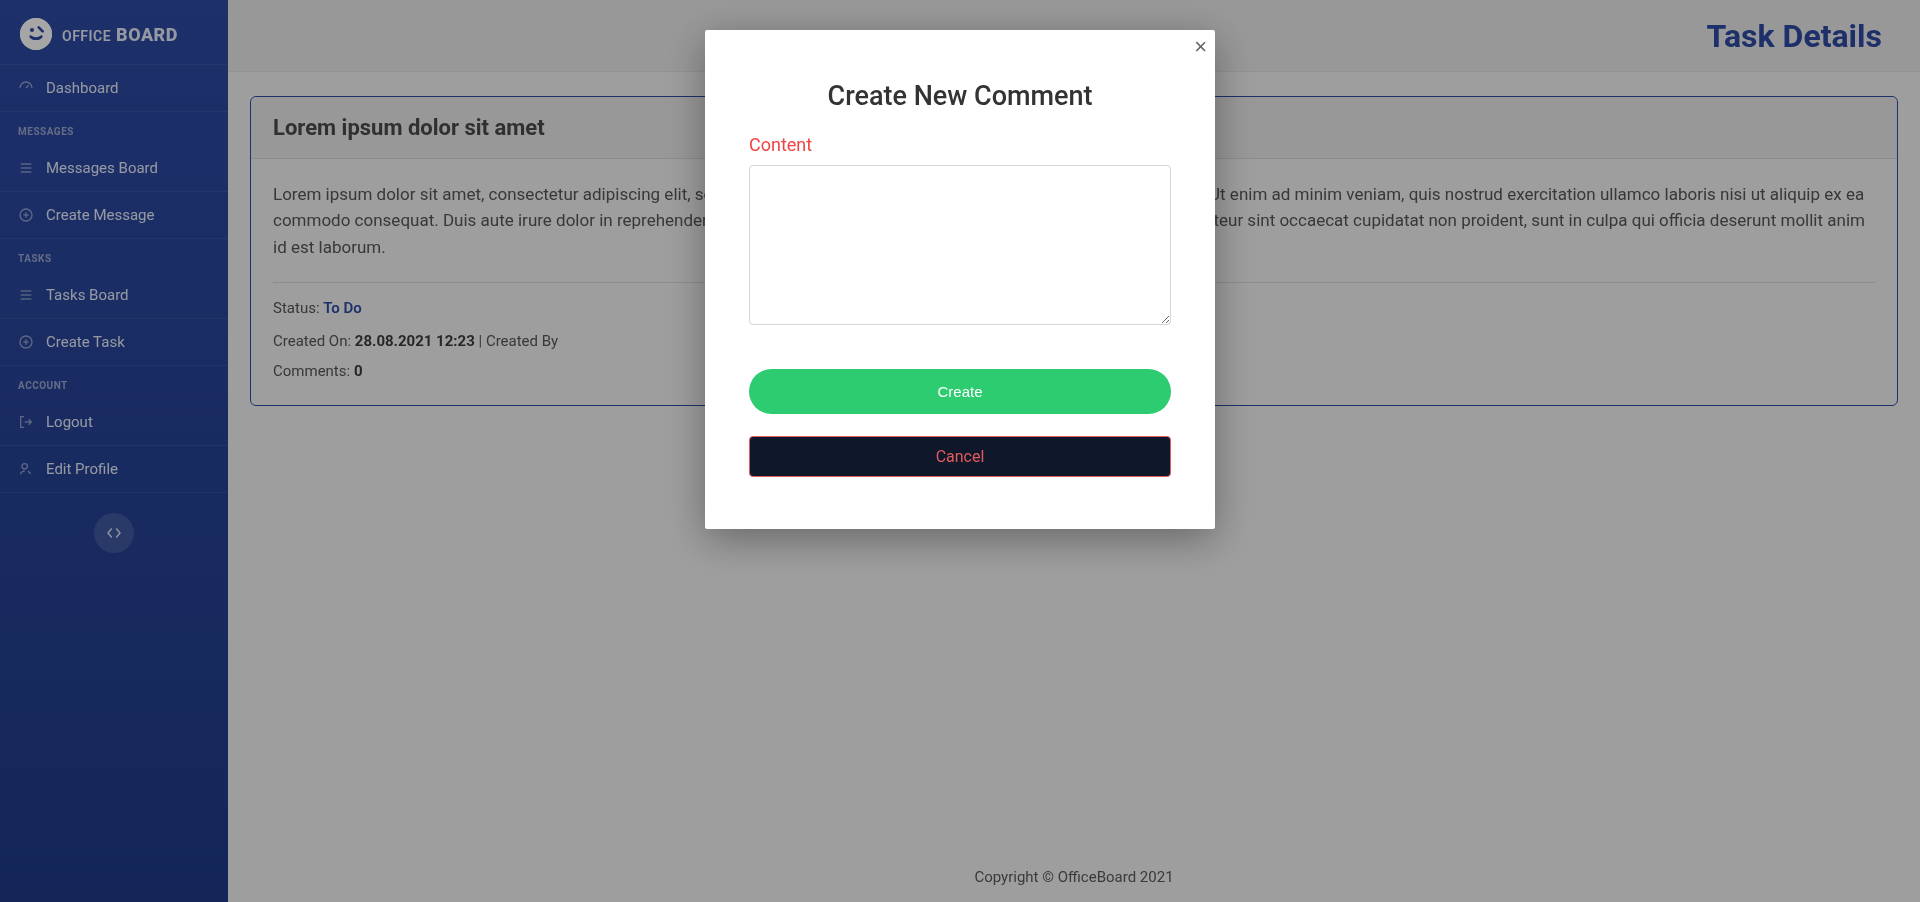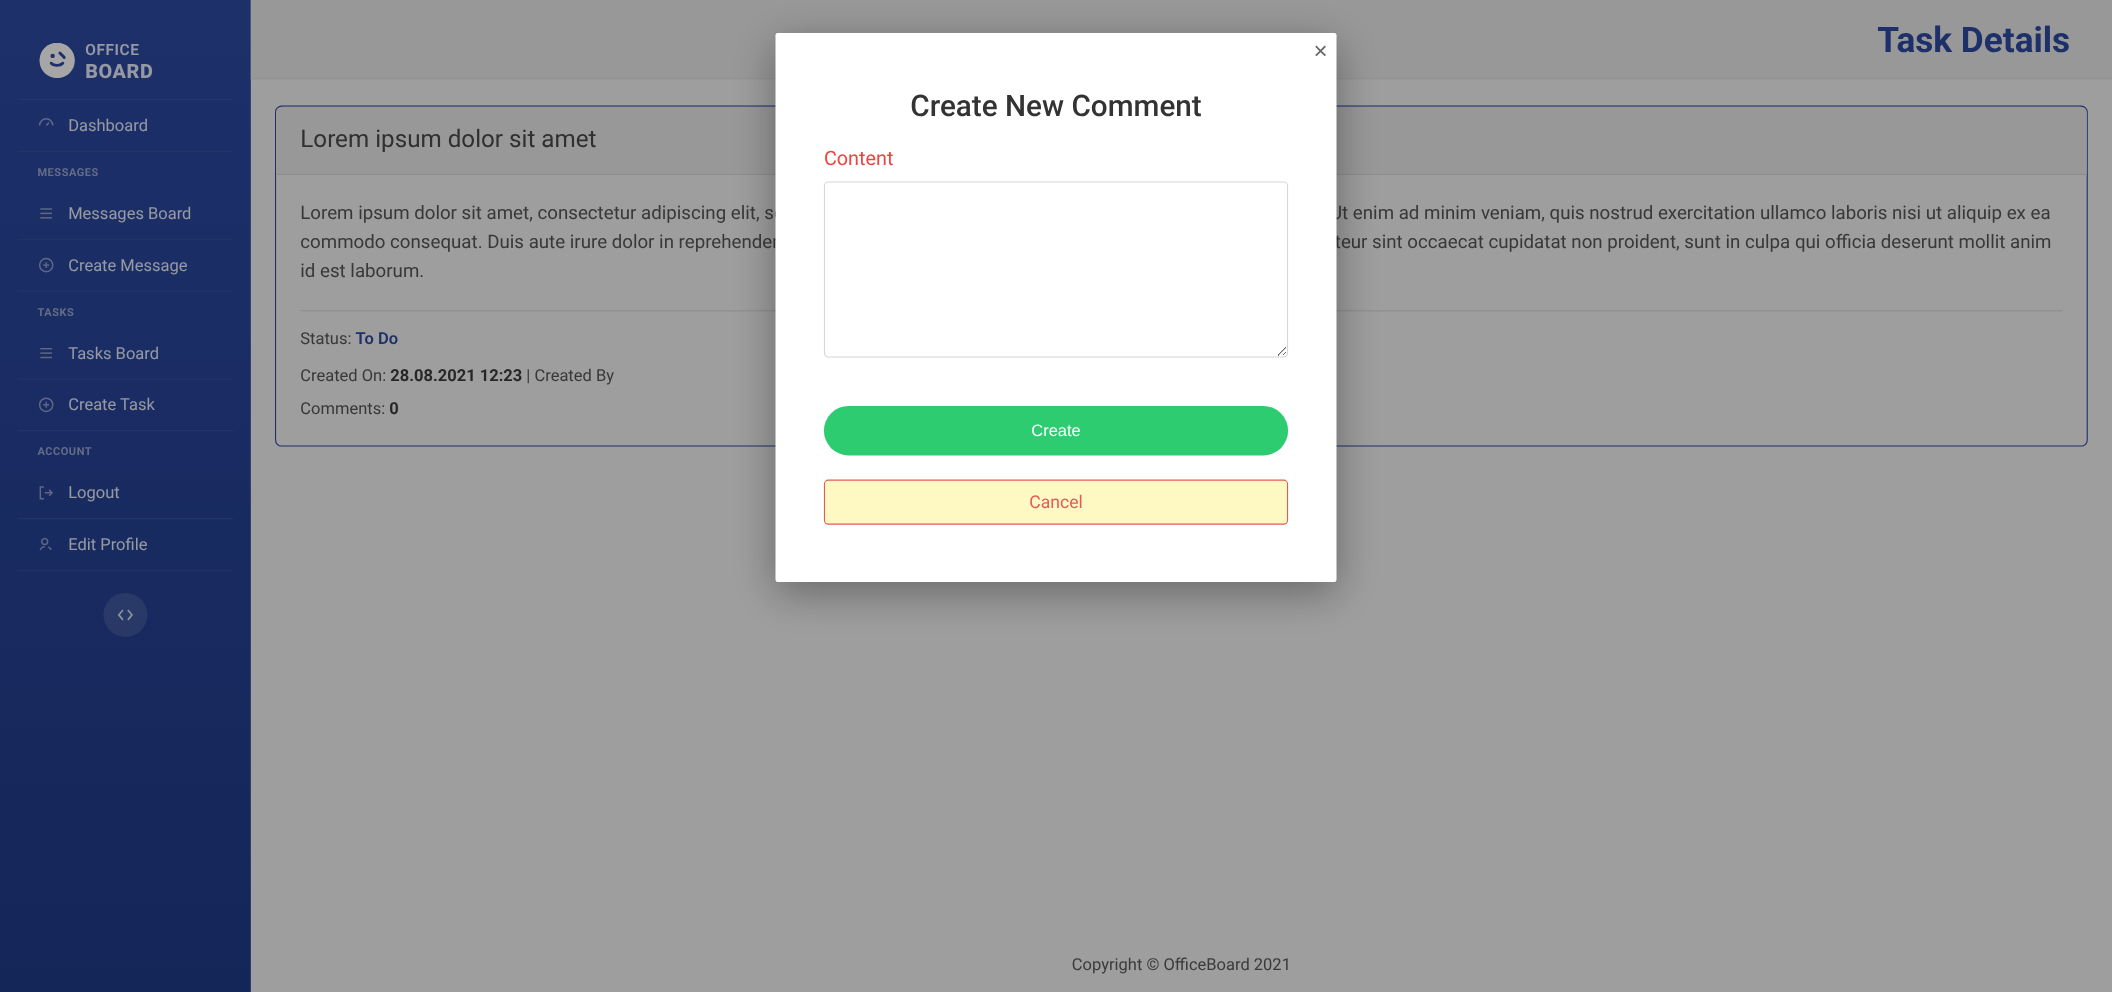--- a/index.html
+++ b/index.html
@@ -11,21 +11,21 @@
     overflow: hidden;
   }
   .app { display: flex; height: 100vh; width: 100vw; }
   
   .sidebar {
     width: 228px;
     background: linear-gradient(180deg, #2d4aa3 0%, #203b88 100%);
     color: #cfd6ec;
     display: flex;
     flex-direction: column;
-    padding: 16px;
+    padding: 0;
     flex-shrink: 0;
   }
   .brand {
     display: flex;
     align-items: center;
     gap: 10px;
     padding: 18px 20px 14px 20px;
   }
   .brand-logo {
     width: 32px; height: 32px; border-radius: 50%;
@@ -84,21 +84,21 @@
     border: 1px solid #2d4aa3;
     border-radius: 6px;
     background: #f3f3f3;
   }
   .card-header {
     border-bottom: 1px solid #d8d8d8;
     border-radius: 6px 6px 0 0;
     background: #eaeaea;
     padding: 18px 22px;
     font-size: 22px;
-    font-weight: 400;
+    font-weight: 700;
     color: #4a4a4a;
   }
   .card-body { padding: 22px; font-size: 17px; line-height:1.55; color:#575757; }
   .card-sep { height:1px; background:#d8d8d8; margin: 22px 0 14px 0; }
   .status-line { font-size:15px; color:#575757; margin-bottom:10px; }
   .status-value { color:#2d4aa3; font-weight:600; }
   .meta-line { font-size:15px; color:#575757; }
   .meta-line .bold { font-weight:700; color:#3d3d3d; }
   .footer {
     height:50px;
@@ -167,21 +167,21 @@
     font-weight:500;
     cursor:pointer;
   }
   .btn-cancel {
     display:block;
     width:100%;
     margin-top: 22px;
     padding: 10px 0;
     border: 1px solid #e35b5b;
     border-radius: 4px;
-    background: #fef9c3;
+    background: #0f172a;
     color:#e35b5b;
     font-size:16px;
     font-weight:400;
     cursor:pointer;
     text-align:center;
     text-decoration:none;
   }
 </style>
 </head>
 <body>

